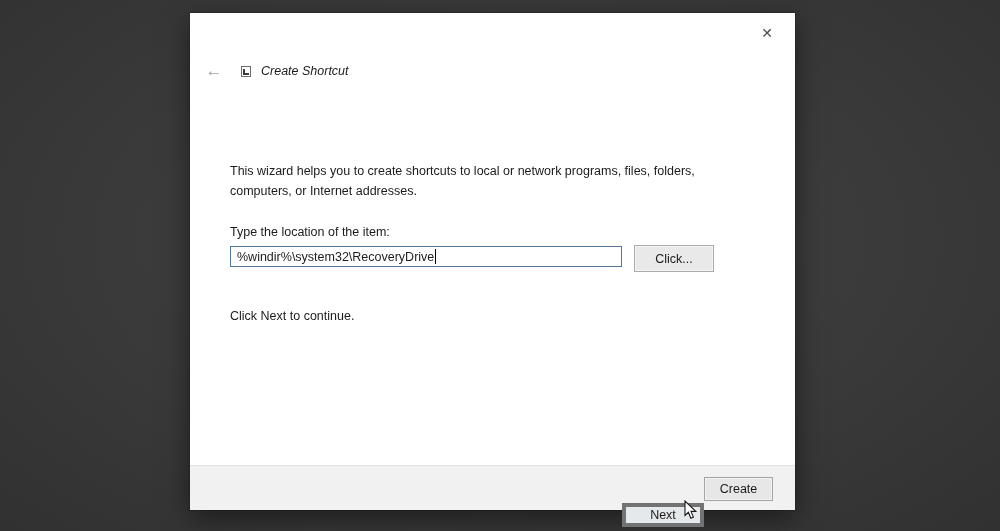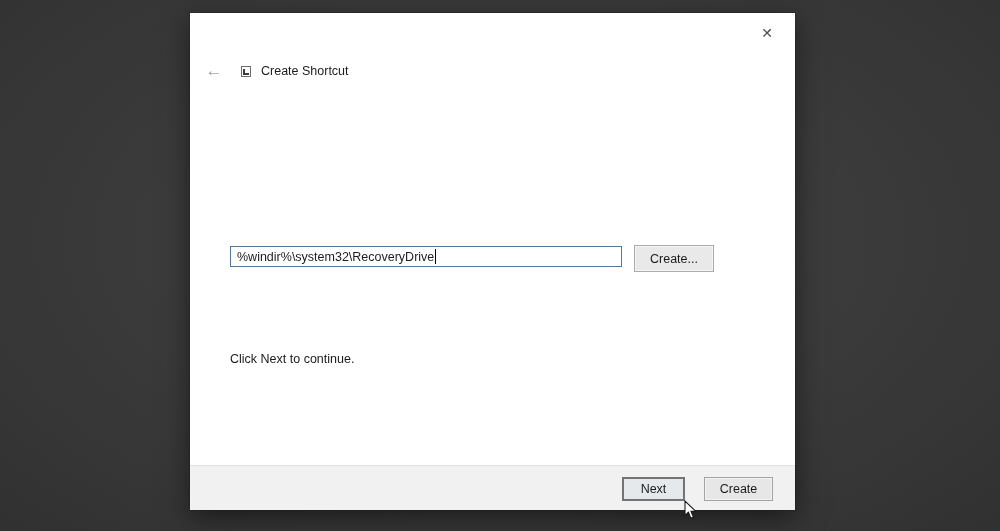--- a/index.html
+++ b/index.html
@@ -51,20 +51,21 @@
     position: absolute;
     left: 1px; bottom: 1px;
     width: 4px; height: 4px;
     border-left: 2px solid #3c3c3c;
     border-bottom: 2px solid #3c3c3c;
   }
   .nav-title {
     margin-left: 10px;
     font-size: 12.5px;
     color: #1c1c1c;
+    font-style: italic;
   }
   .heading {
     position: absolute;
     left: 40px; top: 92px;
     font-size: 15.5px;
     color: #2a4680;
   }
   .description {
     position: absolute;
     left: 40px; top: 148px;
@@ -104,41 +105,41 @@
     font-size: 12.5px;
     color: #1b1b1b;
     display: flex; align-items: center; justify-content: center;
     box-shadow: inset 0 0 0 1px #f5f5f5;
   }
   .hint {
     position: absolute;
     left: 40px; top: 296px;
     font-size: 12.5px;
     color: #1b1b1b;
-    margin-top: 43px;
   }
   .footer {
     position: absolute;
     left: 0; bottom: 0;
     width: 100%; height: 45px;
     background: #f1f1f1;
     border-top: 1px solid #dfdfdf;
   }
   .btn {
     position: absolute;
     top: 11px;
     height: 24px;
     font-size: 12.5px;
     color: #1b1b1b;
     display: flex; align-items: center; justify-content: center;
   }
   .btn-next {
-    left: 432px; width: 63px;
+    left: 432px; width: 82px;
     background: #e6e9eb;
-    border: 2px solid #737373;
+    border: 4px solid #737373;
+    margin-top: 26px;
   }
   .btn-cancel {
     left: 514px; width: 69px;
     background: #e7e7e7;
     border: 1px solid #a3a3a3;
     box-shadow: inset 0 0 0 1px #f3f3f3;
   }
   .cursor {
     position: absolute;
     left: 684px; top: 500px;
@@ -153,28 +154,33 @@
 
   <div class="close-btn">✕</div>
 
   <div class="nav-row">
     <span class="back-arrow">←</span>
     <span class="app-icon"></span>
     <span class="nav-title">Create Shortcut</span>
   </div>
 
 
+  <div class="description">
+    <div>This wizard helps you to create shortcuts to local or network programs, files, folders,</div>
+    <div>computers, or Internet addresses.</div>
+  </div>
 
+  <div class="field-label">Type the location of the item:</div>
 
   <div class="location-input">
     <span>%windir%\system32\RecoveryDrive</span>
     <span class="caret"></span>
   </div>
 
-  <div class="browse-btn">Create...</div>
+  <div class="browse-btn">Click...</div>
 
   <div class="hint">Click Next to continue.</div>
 
   <div class="footer">
     <div class="btn btn-next">Next</div>
     <div class="btn btn-cancel">Create</div>
   </div>
 
 </div>
 

